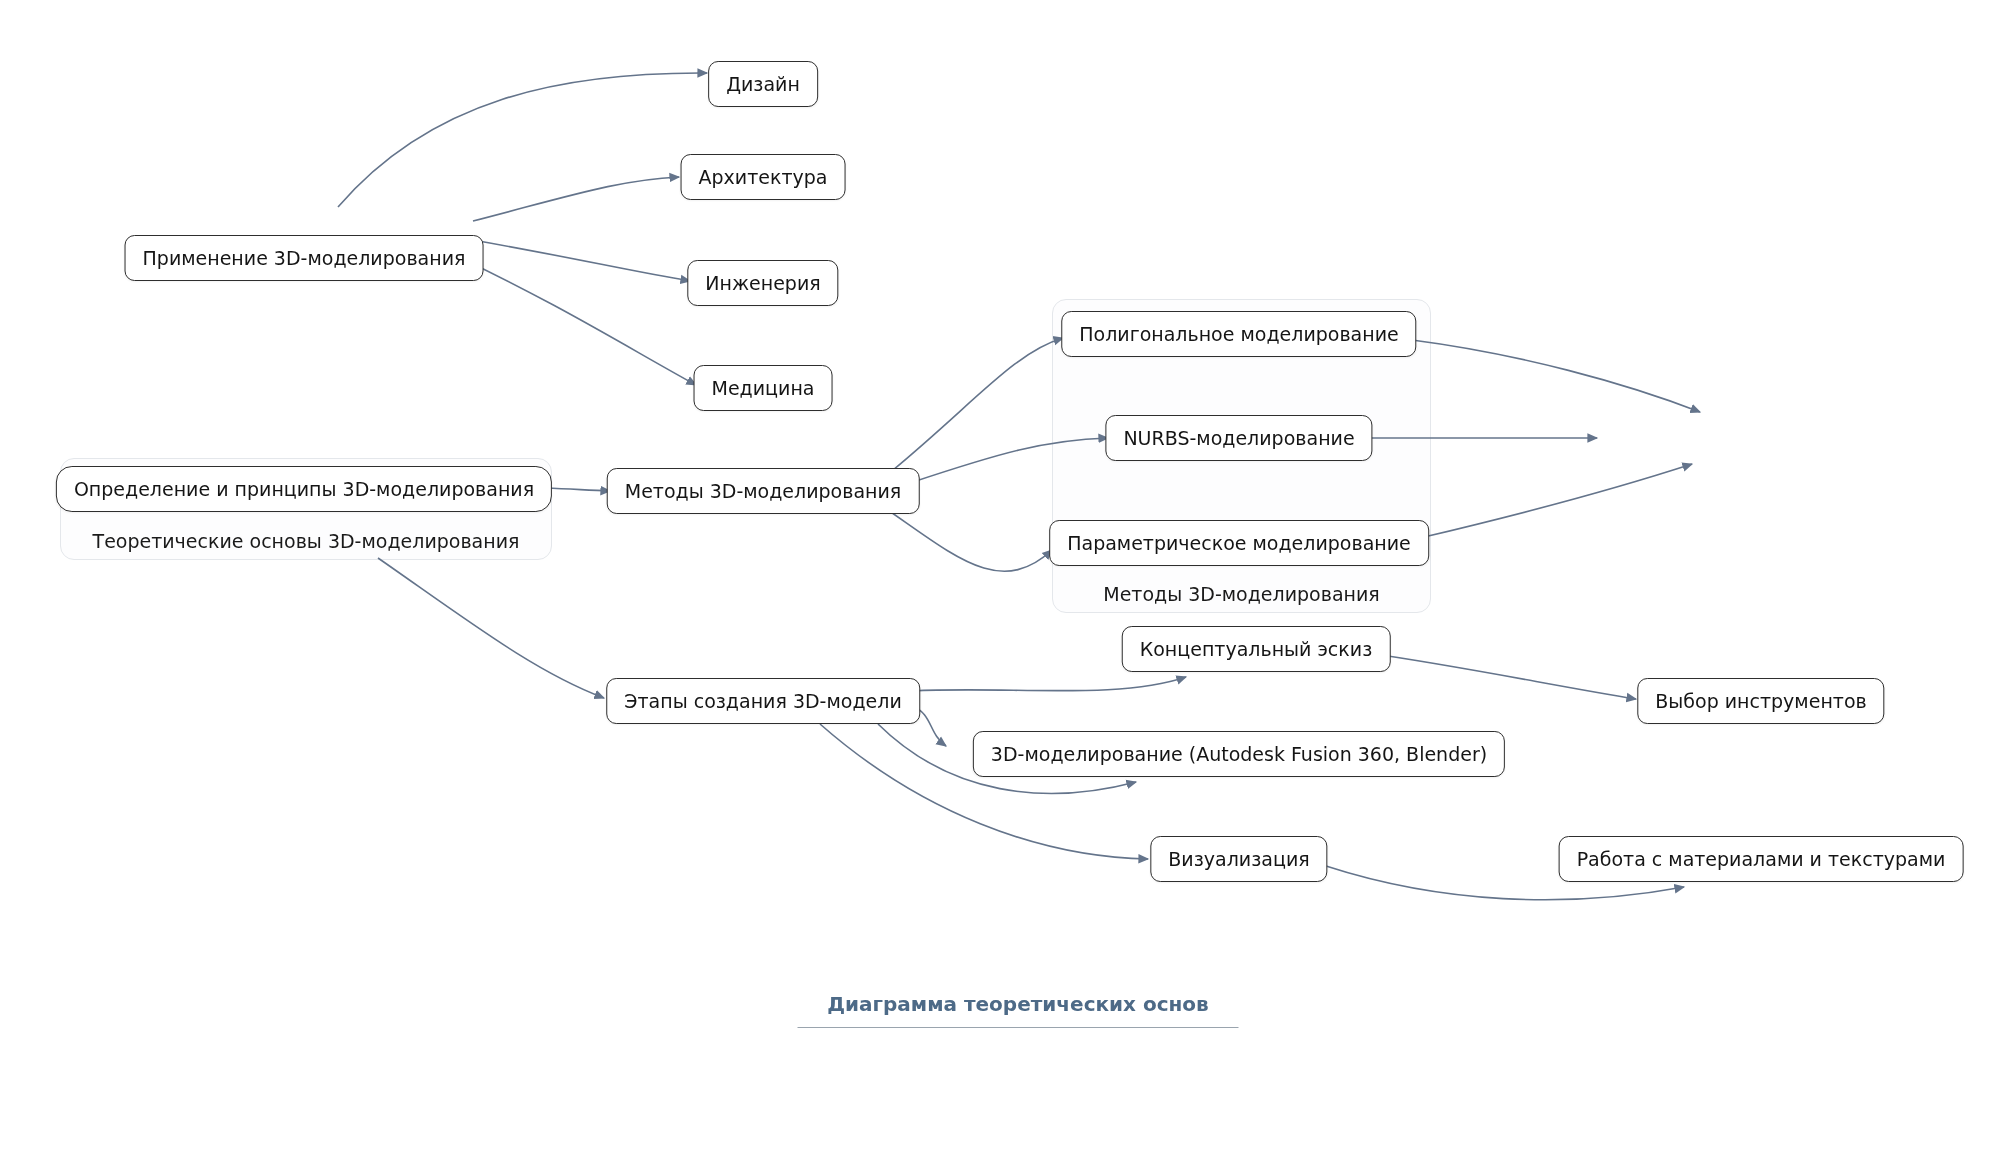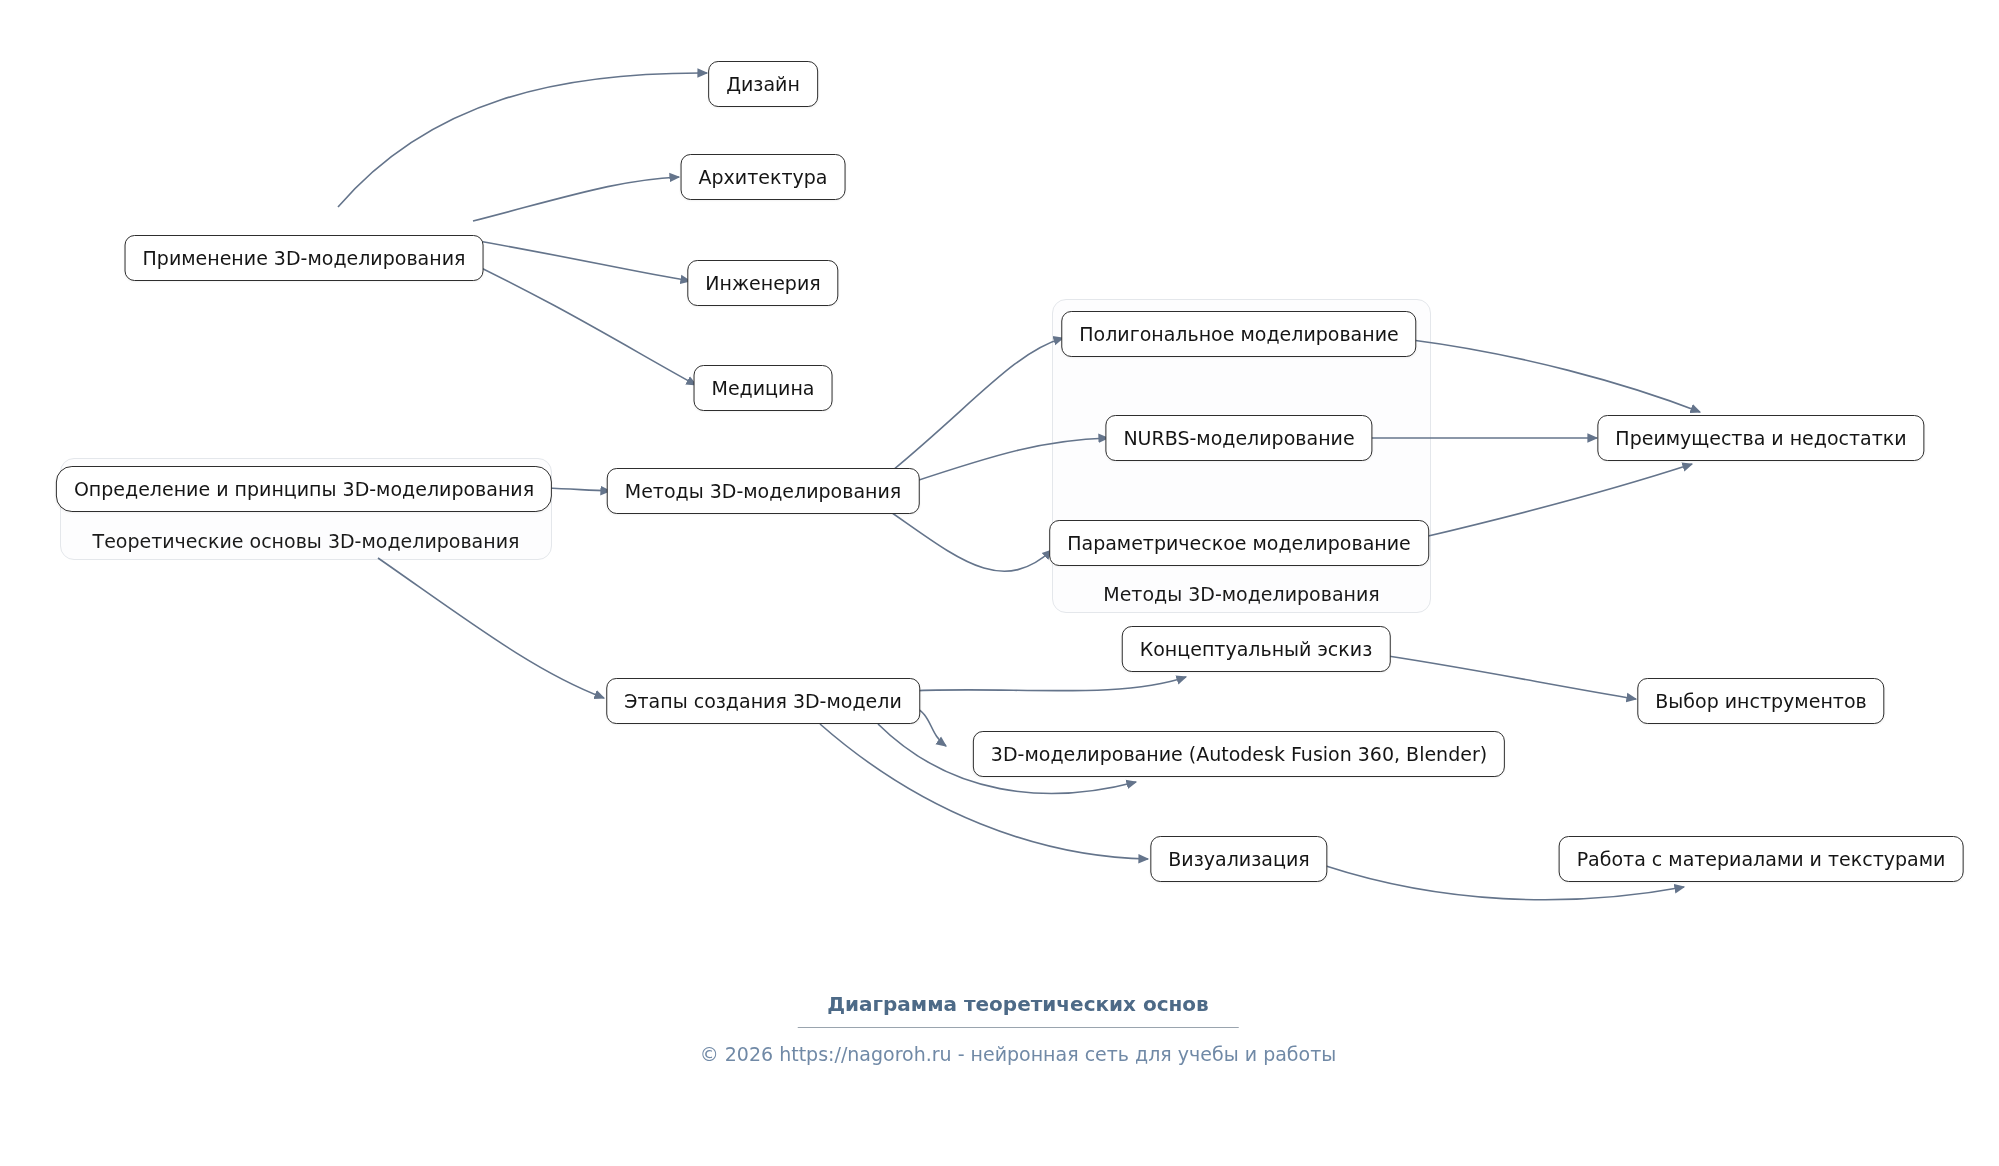--- a/index.html
+++ b/index.html
@@ -71,29 +71,27 @@
   <div class="node" style="left:304px; top:230px;margin-top:28px;">Применение 3D-моделирования</div>
   <div class="node" style="left:763px; top:73px;margin-top:11px;">Дизайн</div>
   <div class="node" style="left:763px; top:177px;">Архитектура</div>
   <div class="node" style="left:763px; top:283px;">Инженерия</div>
   <div class="node" style="left:763px; top:388px;">Медицина</div>
   <div class="node" style="left:304px; top:489px;border-radius:16px;">Определение и принципы 3D-моделирования</div>
   <div class="node" style="left:763px; top:491px;">Методы 3D-моделирования</div>
   <div class="node" style="left:1239px; top:438px;">NURBS-моделирование</div>
   <div class="node" style="left:1239px; top:334px;">Полигональное моделирование</div>
   <div class="node" style="left:1239px; top:543px;">Параметрическое моделирование</div>
-  <div class="node" style="left:1761px; top:438px;">Преимущества и недостатки</div>
   <div class="node" style="left:763px; top:701px;">Этапы создания 3D-модели</div>
   <div class="node" style="left:1256px; top:649px;">Концептуальный эскиз</div>
   <div class="node" style="left:1239px; top:754px;">3D-моделирование (Autodesk Fusion 360, Blender)</div>
   <div class="node" style="left:1239px; top:859px;">Визуализация</div>
   <div class="node" style="left:1761px; top:701px;">Выбор инструментов</div>
   <div class="node" style="left:1761px; top:859px;">Работа с материалами и текстурами</div>
 
   <div class="footer">
     <div class="footer-title">
       <div>Диаграмма теоретических основ</div>
     </div>
     <div class="footer-rule"></div>
-    <div class="footer-copy">© 2026 https://nagoroh.ru - нейронная сеть для учебы и работы</div>
   </div>
 
 </div>
 
 </body></html>

